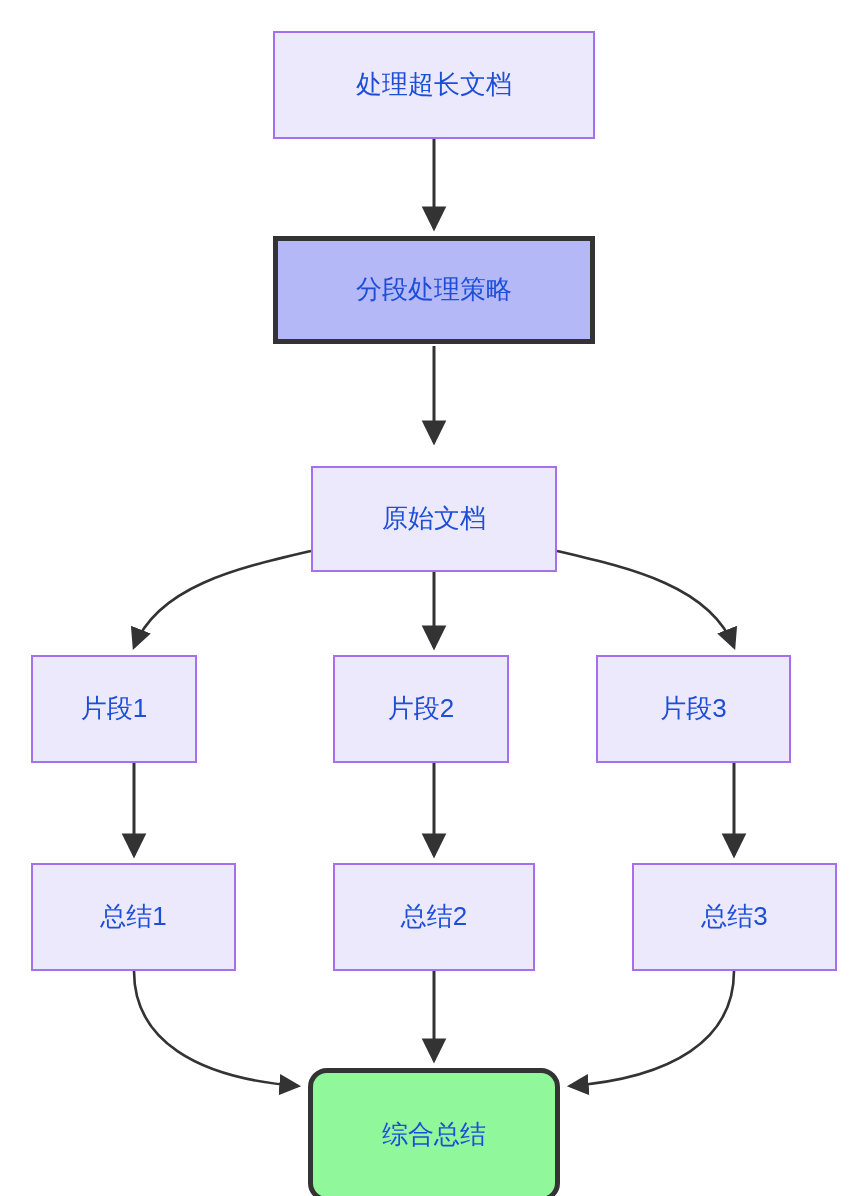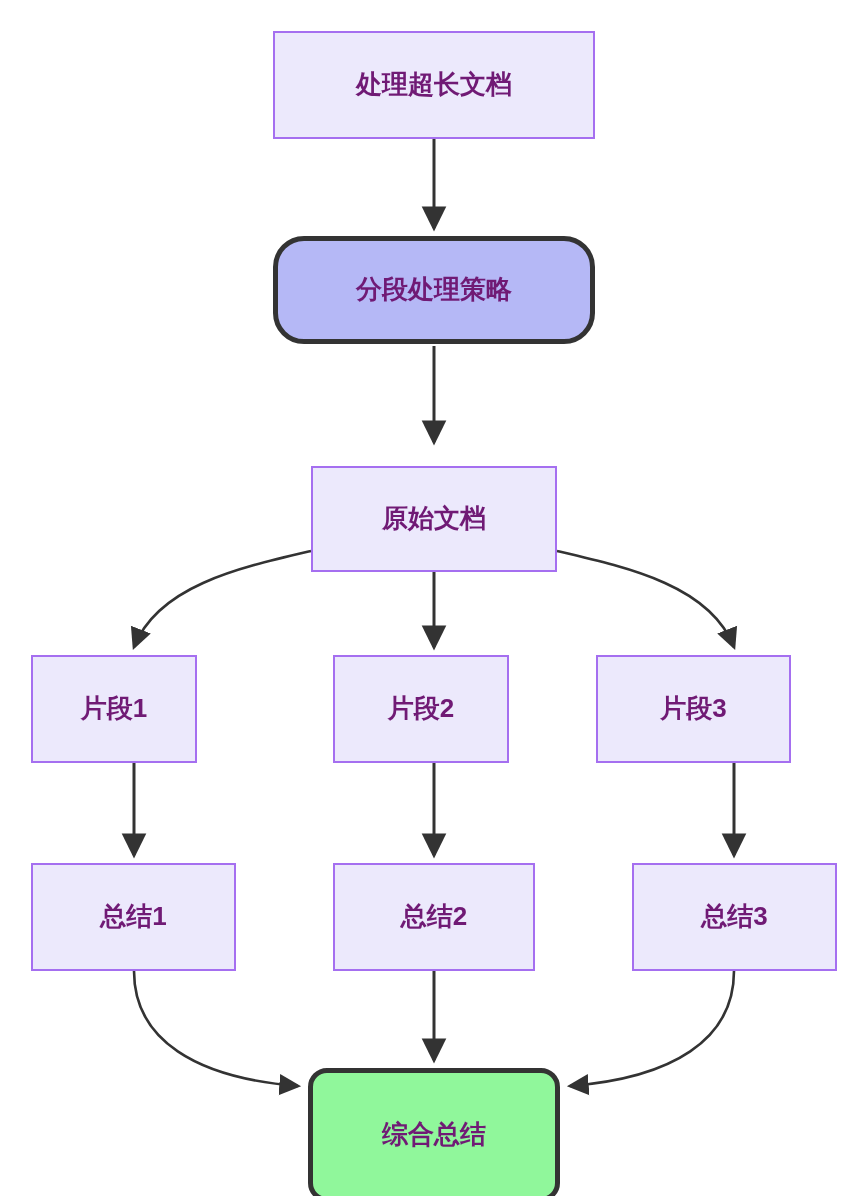--- a/index.html
+++ b/index.html
@@ -29,23 +29,22 @@
     pointer-events: none;
   }
   .node {
     position: absolute;
     box-sizing: border-box;
     display: flex;
     align-items: center;
     justify-content: center;
     text-align: center;
     line-height: 1.2;
-    color: #701a75;
+    color: #1d4ed8;
     white-space: nowrap;
-    font-weight: bold;
   }
   .node-label {
     display: block;
   }
   
   .node.style-default {
     background: #ece9fc;
     border: 2px solid #a56ff0;
     font-size: 26px;
   }
@@ -94,21 +93,21 @@
 
     <path d="M434,971 L434,1060" fill="none" stroke="#333333" stroke-width="3" marker-end="url(#arrow)"></path>
 
     <path d="M734,971 C734,1040 672,1078 570,1086" fill="none" stroke="#333333" stroke-width="2.6" marker-end="url(#arrow)"></path>
   </svg>
 
   <div class="node style-default" style="left:273px; top:31px; width:322px; height:108px;">
     <span class="node-label">处理超长文档</span>
   </div>
 
-  <div class="node style-highlight" style="left:273px; top:236px; width:322px; height:108px;border-radius:31px;">
+  <div class="node style-highlight" style="left:273px; top:236px; width:322px; height:108px;">
     <span class="node-label">分段处理策略</span>
   </div>
 
   <div class="node style-default" style="left:311px; top:450px; width:246px; height:106px;margin-top:16px;">
     <span class="node-label">原始文档</span>
   </div>
 
   <div class="node style-default" style="left:31px; top:655px; width:166px; height:108px;">
     <span class="node-label">片段1</span>
   </div>

